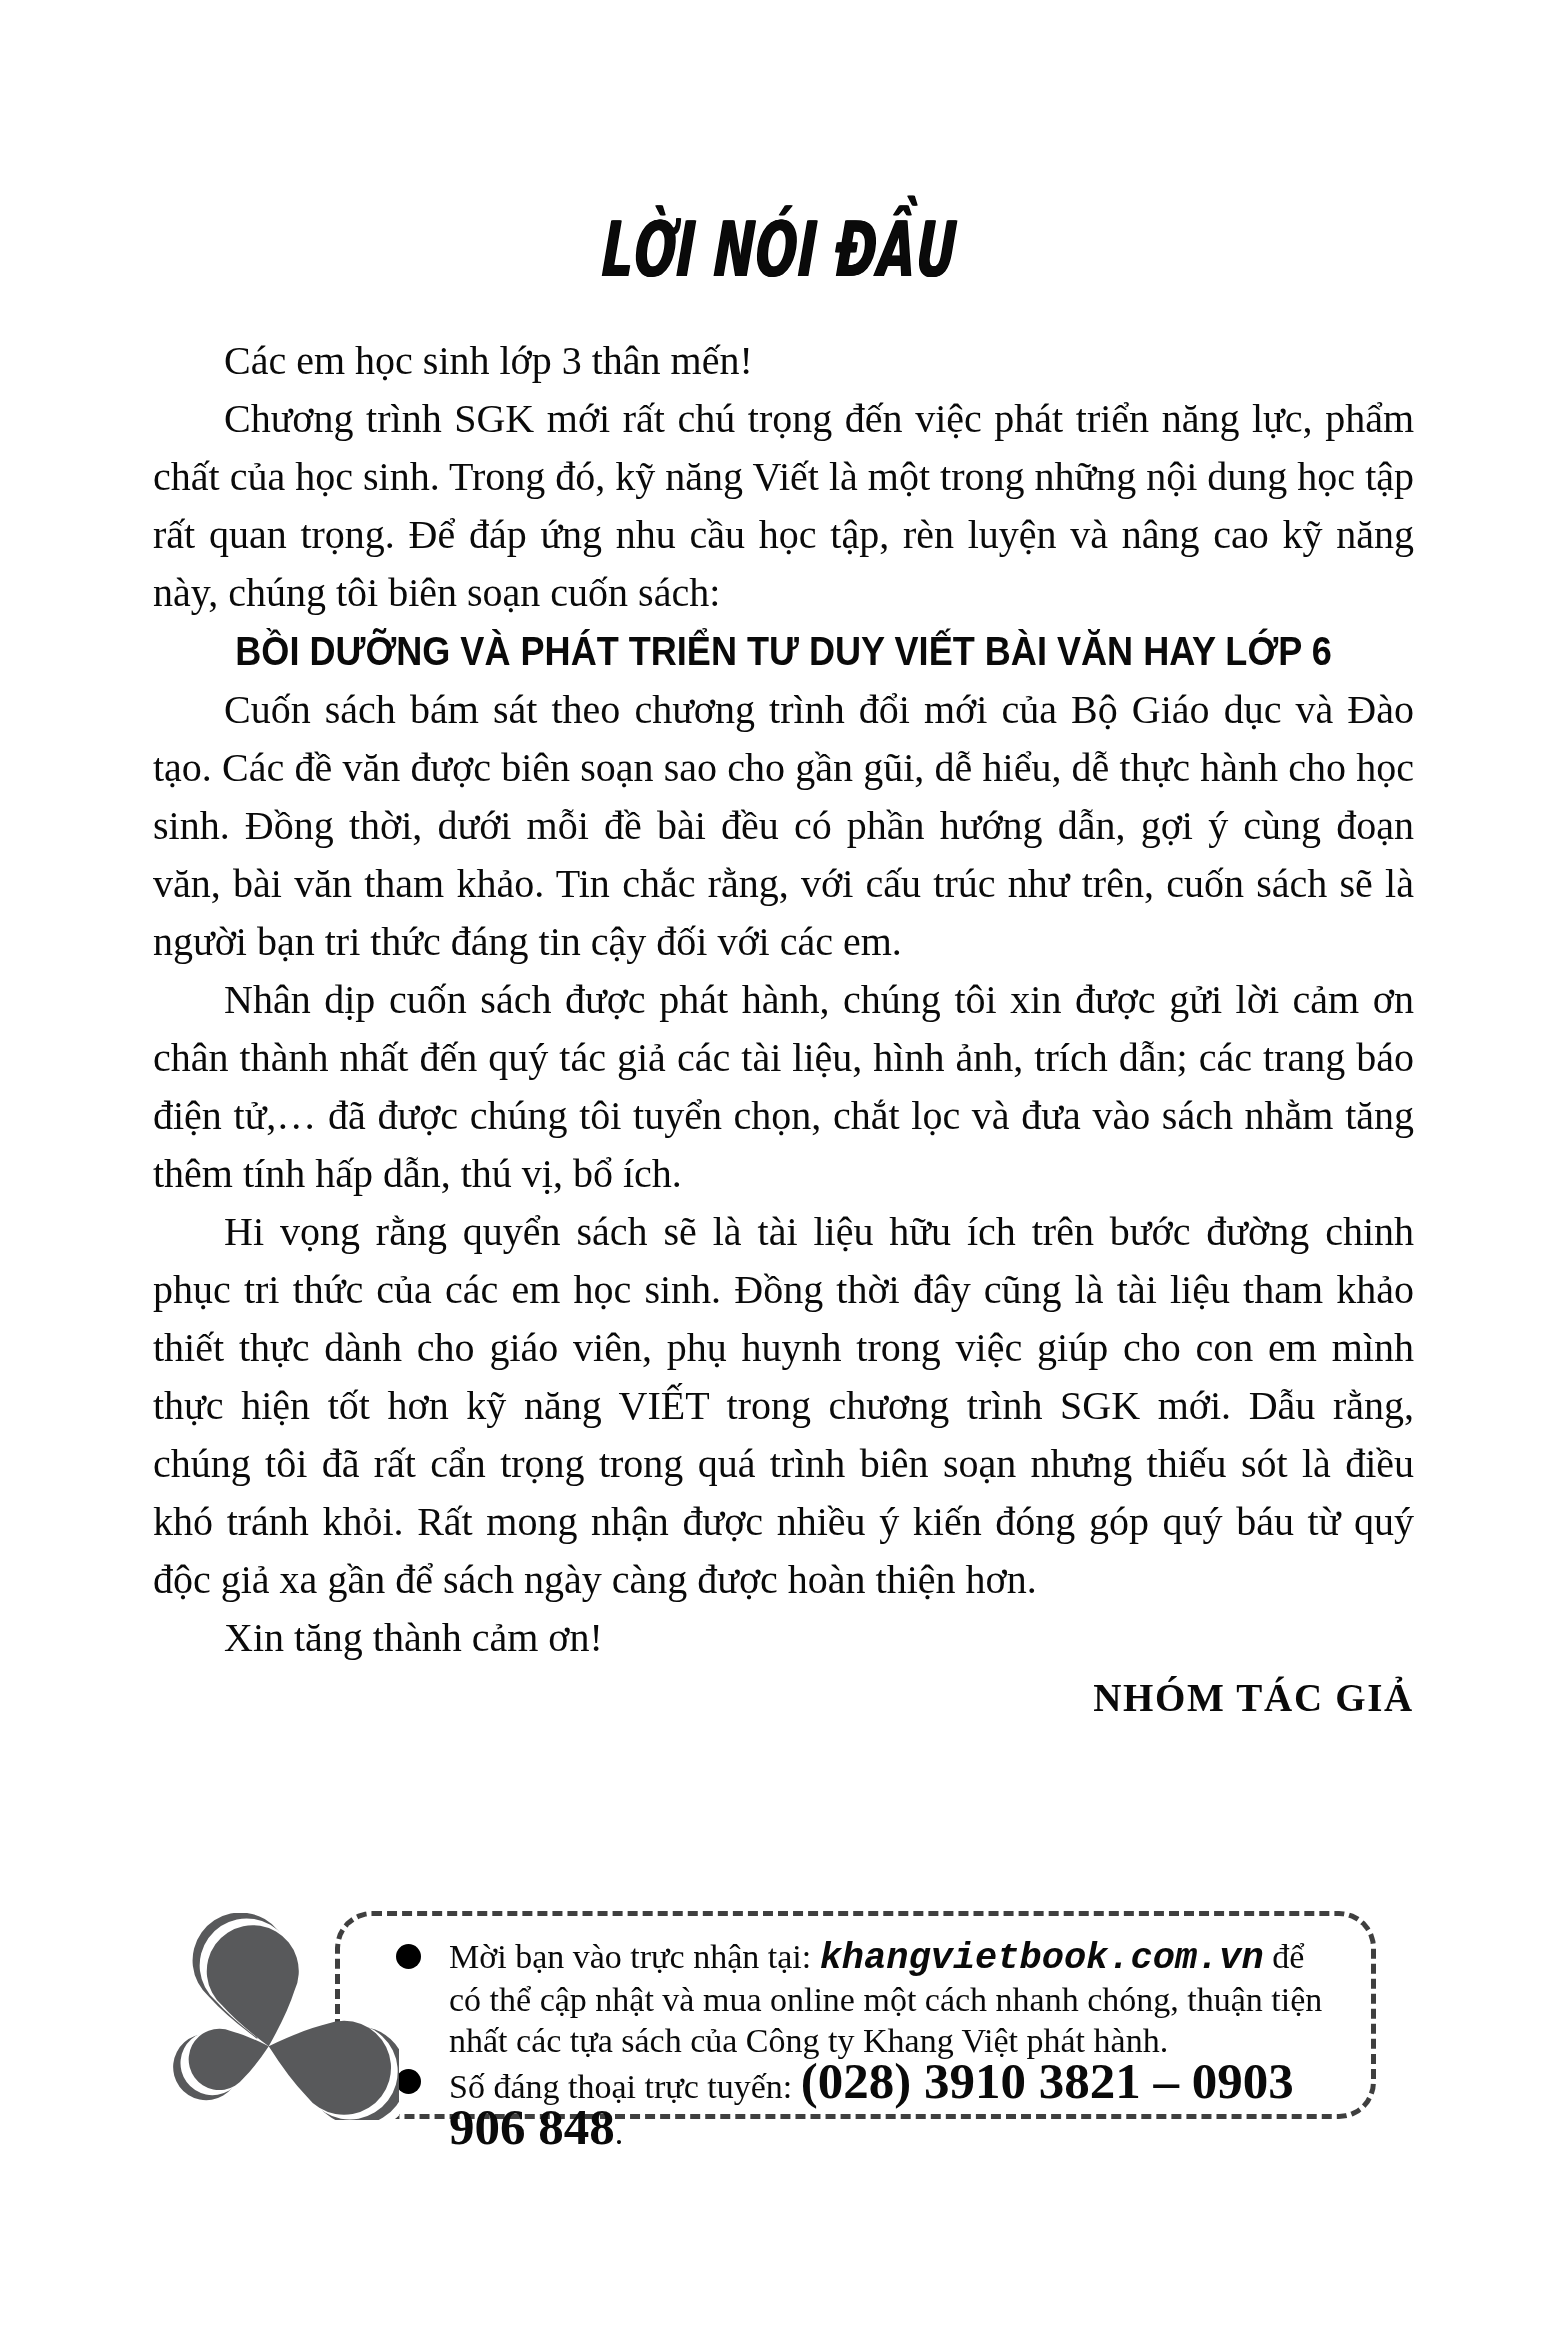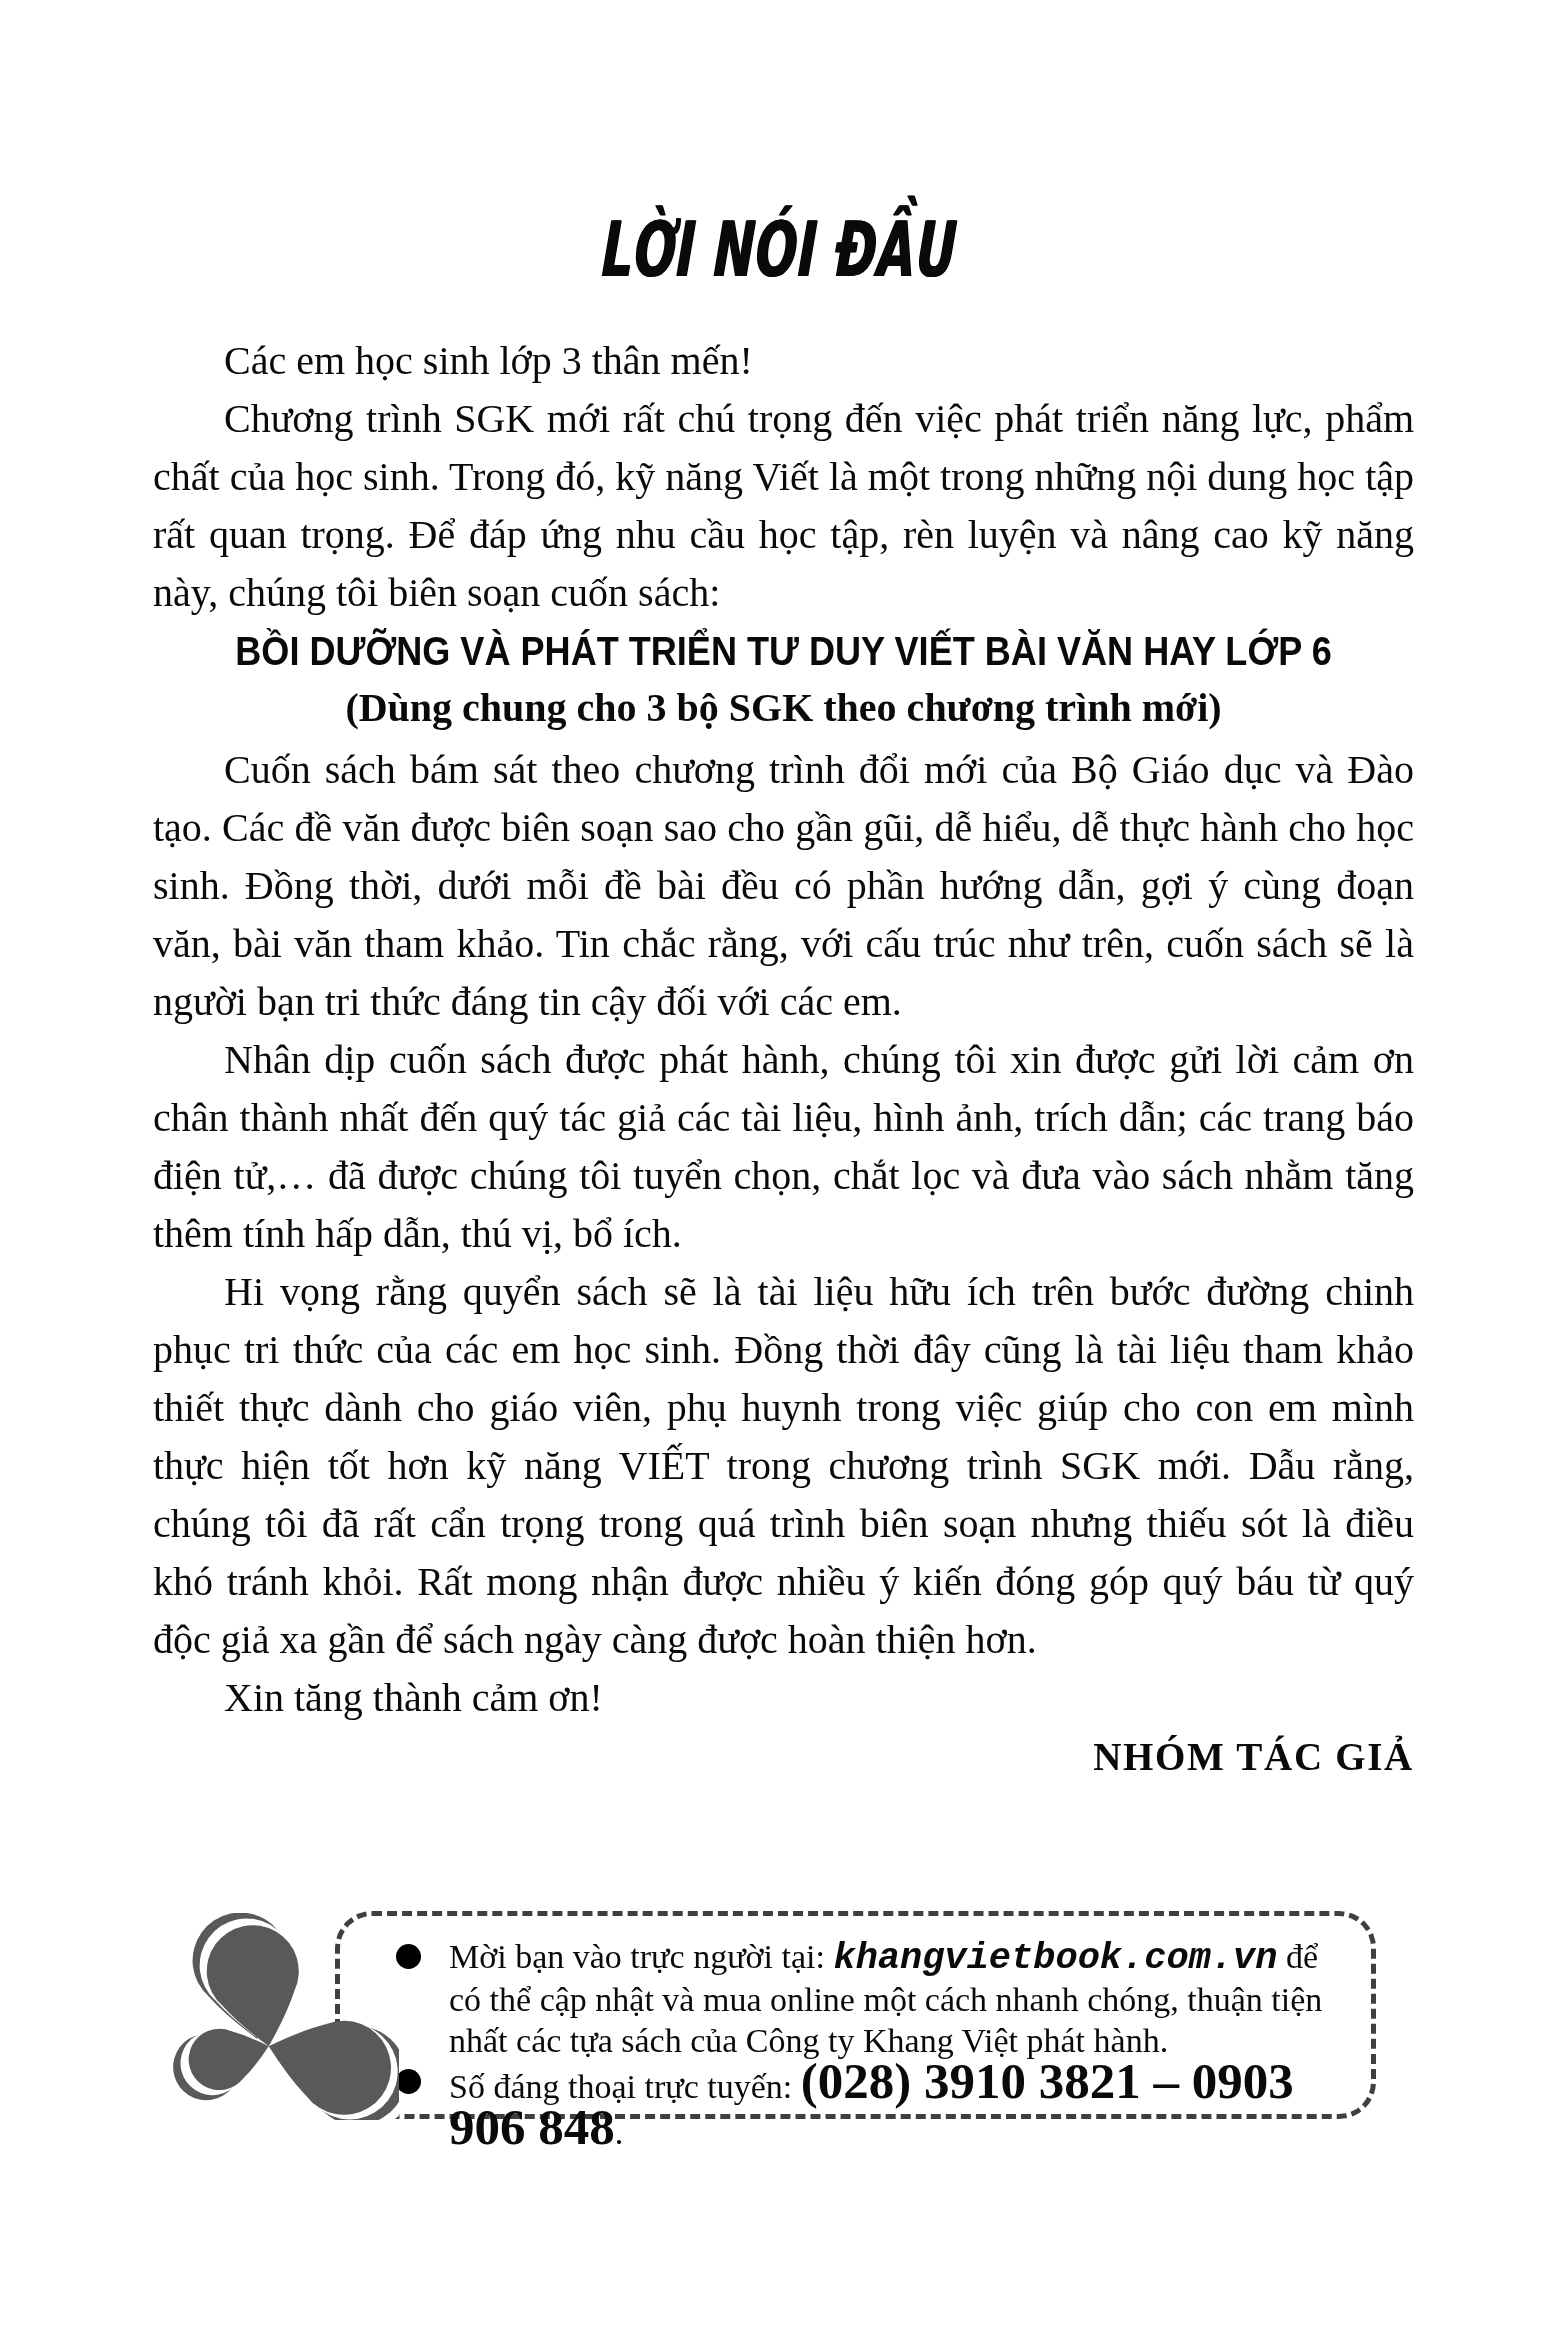--- a/index.html
+++ b/index.html
@@ -110,33 +110,32 @@
 <div class="page">
 
   <div class="title-wrap">
     <h1 class="page-title">LỜI NÓI ĐẦU</h1>
   </div>
 
   <div class="body-text">
     <p>Các em học sinh lớp 3 thân mến!</p>
     <p>Chương trình SGK mới rất chú trọng đến việc phát triển năng lực, phẩm chất của học sinh. Trong đó, kỹ năng Viết là một trong những nội dung học tập rất quan trọng. Để đáp ứng nhu cầu học tập, rèn luyện và nâng cao kỹ năng này, chúng tôi biên soạn cuốn sách:</p>
     <h2 class="book-title">BỒI DƯỠNG VÀ PHÁT TRIỂN TƯ DUY VIẾT BÀI VĂN HAY LỚP 6</h2>
-    <h3 class="book-subtitle">(Dùng chung cho 3 bộ SGK theo chương trình mới)</h3>
     <p>Cuốn sách bám sát theo chương trình đổi mới của Bộ Giáo dục và Đào tạo. Các đề văn được biên soạn sao cho gần gũi, dễ hiểu, dễ thực hành cho học sinh. Đồng thời, dưới mỗi đề bài đều có phần hướng dẫn, gợi ý cùng đoạn văn, bài văn tham khảo. Tin chắc rằng, với cấu trúc như trên, cuốn sách sẽ là người bạn tri thức đáng tin cậy đối với các em.</p>
     <p>Nhân dịp cuốn sách được phát hành, chúng tôi xin được gửi lời cảm ơn chân thành nhất đến quý tác giả các tài liệu, hình ảnh, trích dẫn; các trang báo điện tử,… đã được chúng tôi tuyển chọn, chắt lọc và đưa vào sách nhằm tăng thêm tính hấp dẫn, thú vị, bổ ích.</p>
     <p>Hi vọng rằng quyển sách sẽ là tài liệu hữu ích trên bước đường chinh phục tri thức của các em học sinh. Đồng thời đây cũng là tài liệu tham khảo thiết thực dành cho giáo viên, phụ huynh trong việc giúp cho con em mình thực hiện tốt hơn kỹ năng VIẾT trong chương trình SGK mới. Dẫu rằng, chúng tôi đã rất cẩn trọng trong quá trình biên soạn nhưng thiếu sót là điều khó tránh khỏi. Rất mong nhận được nhiều ý kiến đóng góp quý báu từ quý độc giả xa gần để sách ngày càng được hoàn thiện hơn.</p>
     <p class="closing">Xin tăng thành cảm ơn!</p>
     <div class="signature">NHÓM TÁC GIẢ</div>
   </div>
 
   <div class="pub-box">
     <ul class="pub-list">
       <li>
         <span class="dot"></span>
-        <span class="pub-item-text"><span>Mời bạn vào trực người tại: </span><span class="site-name">khangvietbook.com.vn</span><span> để có thể cập nhật và mua online một cách nhanh chóng, thuận tiện nhất các tựa sách của Công ty Khang Việt phát hành.</span></span>
+        <span class="pub-item-text"><span>Mời bạn vào trực nhận tại: </span><span class="site-name">khangvietbook.com.vn</span><span> để có thể cập nhật và mua online một cách nhanh chóng, thuận tiện nhất các tựa sách của Công ty Khang Việt phát hành.</span></span>
       </li>
       <li>
         <span class="dot"></span>
         <span class="pub-item-text"><span>Số đáng thoại trực tuyến: </span><span class="phone-number">(028) 3910 3821 – 0903 906 848</span><span>.</span></span>
       </li>
     </ul>
   </div>
 
   <svg class="logo" viewBox="0 0 285 250" xmlns="http://www.w3.org/2000/svg" aria-hidden="true">
     <defs>

